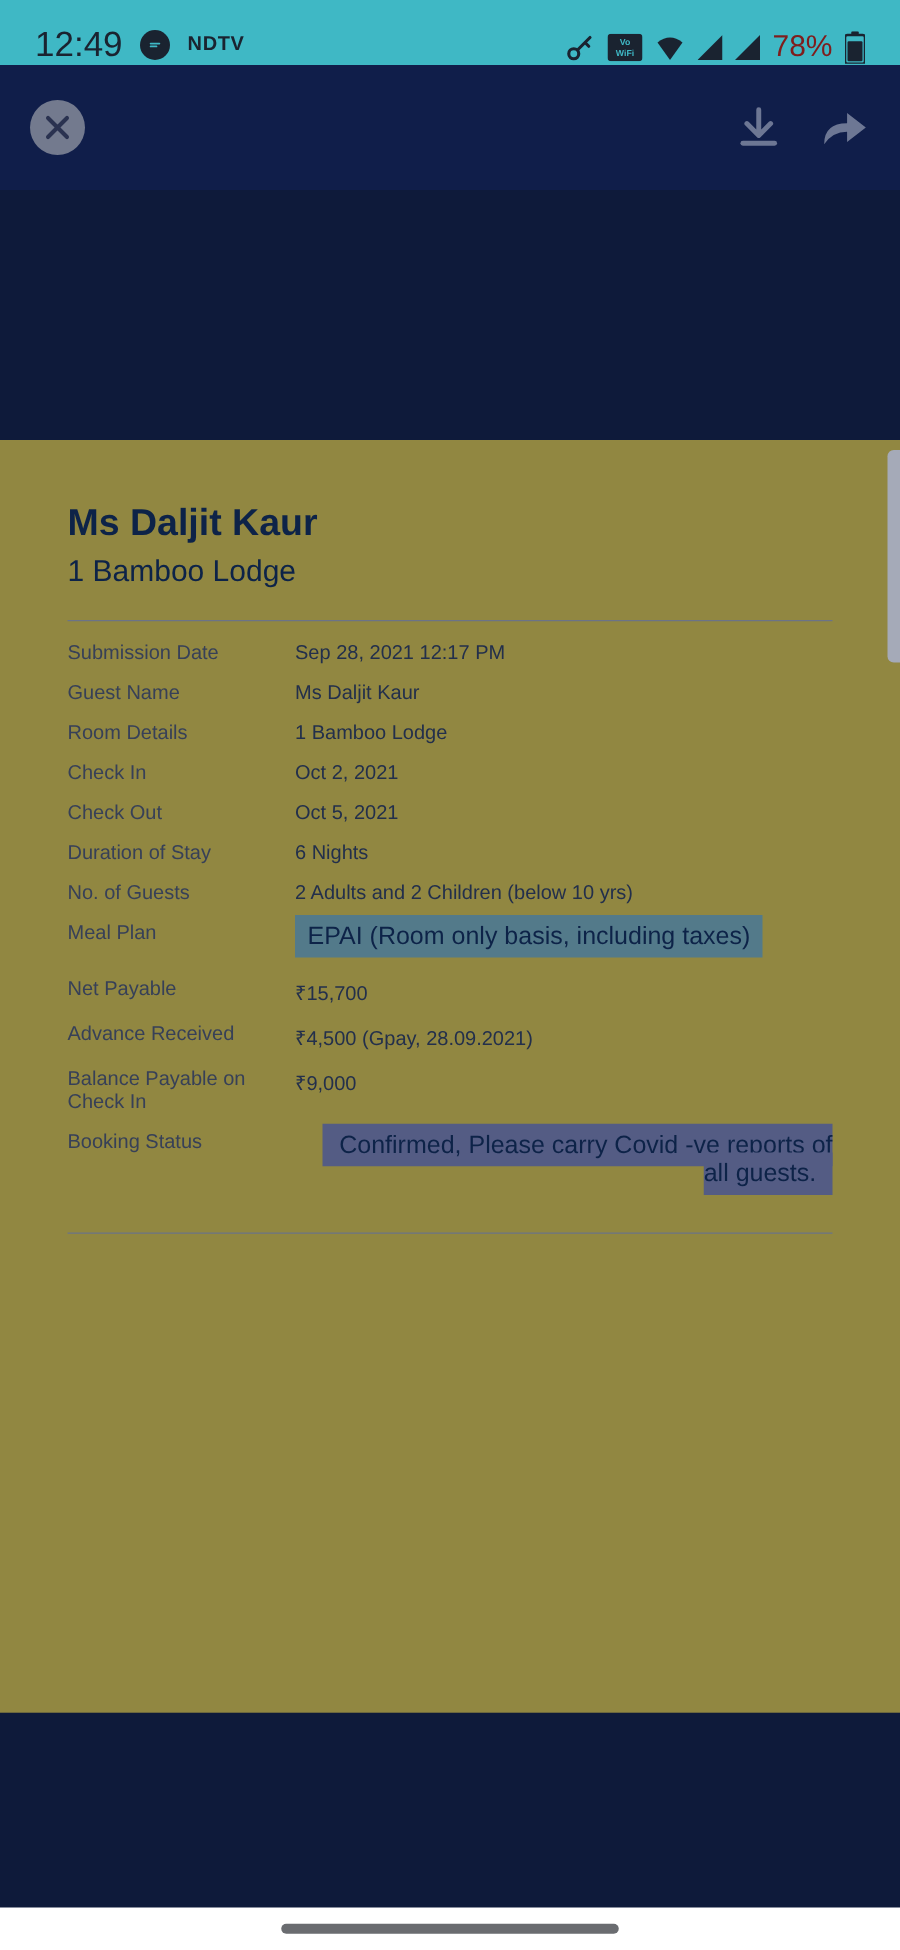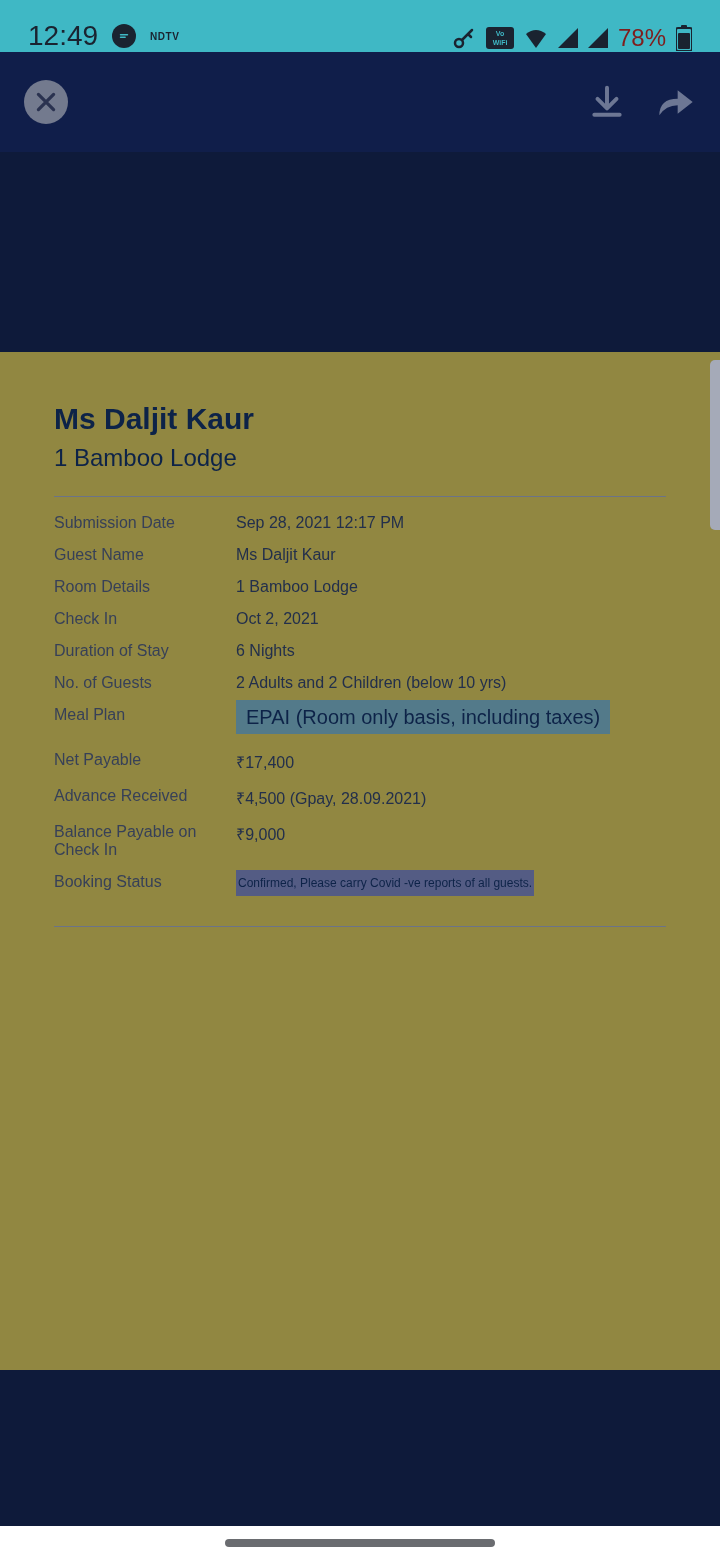--- a/index.html
+++ b/index.html
@@ -37,21 +37,21 @@
       height: 24px;
       background: #1a2330;
       border-radius: 50%;
       display: flex;
       align-items: center;
       justify-content: center;
       color: #3fb8c5;
       font-size: 14px;
     }
     .status-ndtv {
-      font-size: 10px;
+      font-size: 16px;
       letter-spacing: 0.5px;
       color: #1a2330;
       font-weight: 600;
     }
     .status-right {
       display: flex;
       align-items: center;
       gap: 10px;
     }
     .status-pct {
@@ -141,22 +141,22 @@
     }
     .badge-teal {
       background: #8cc9cd;
       color: #0e2a54;
       padding: 6px 10px;
       font-size: 20px;
     }
     .badge-purple {
       background: #8e92c2;
       color: #0e2a54;
-      padding: 6px 2px;
-      font-size: 12px;
+      padding: 6px 13px;
+      font-size: 20px;
     }
     .hr2 {
       border: none;
       border-top: 1px solid #b8bcc8;
       margin-top: 28px;
     }
     
     .bottom-bar {
       position: absolute;
       bottom: 0;
@@ -284,34 +284,38 @@
     </div>
     <div class="row">
       <div class="label">Room Details</div>
       <div class="value">1 Bamboo Lodge</div>
     </div>
     <div class="row">
       <div class="label">Check In</div>
       <div class="value">Oct 2, 2021</div>
     </div>
     <div class="row">
+      <div class="label">Check Out</div>
+      <div class="value">Oct 5, 2021</div>
+    </div>
+    <div class="row">
       <div class="label">Duration of Stay</div>
       <div class="value">6 Nights</div>
     </div>
     <div class="row">
       <div class="label">No. of Guests</div>
       <div class="value">2 Adults and 2 Children (below 10 yrs)</div>
     </div>
     <div class="row">
       <div class="label">Meal Plan</div>
       <div class="value"><span class="badge-teal">EPAI (Room only basis, including taxes)</span></div>
     </div>
     <div class="row" style="margin-top:8px">
       <div class="label">Net Payable</div>
-      <div class="value">₹17,400</div>
+      <div class="value">₹15,700</div>
     </div>
     <div class="row">
       <div class="label">Advance Received</div>
       <div class="value">₹4,500 (Gpay, 28.09.2021)</div>
     </div>
     <div class="row">
       <div class="label">Balance Payable on Check In</div>
       <div class="value">₹9,000</div>
     </div>
     <div class="row">

